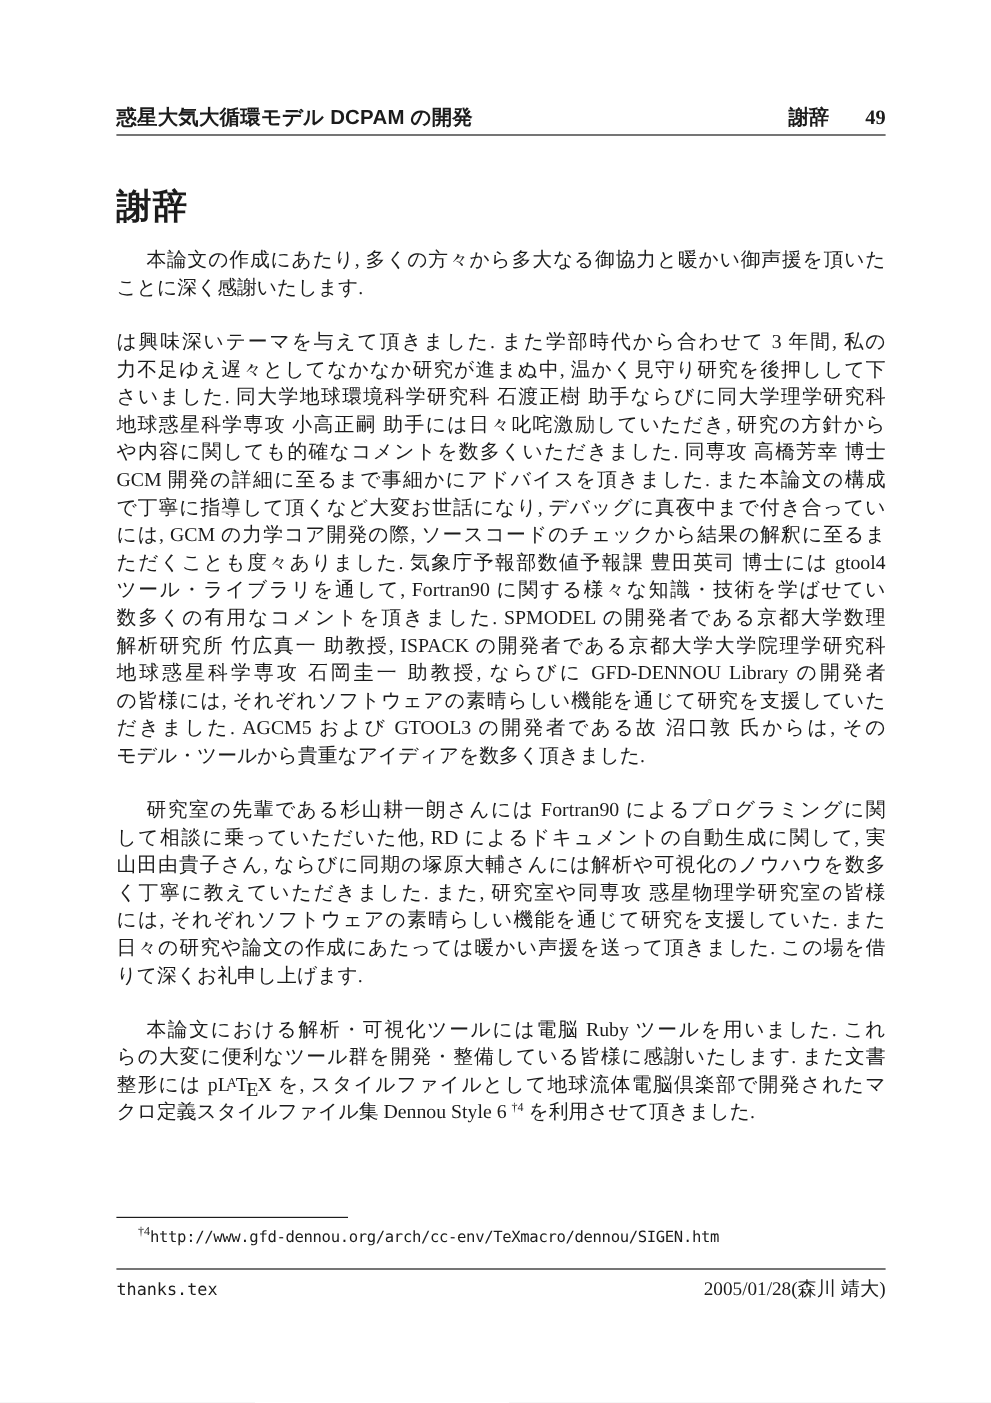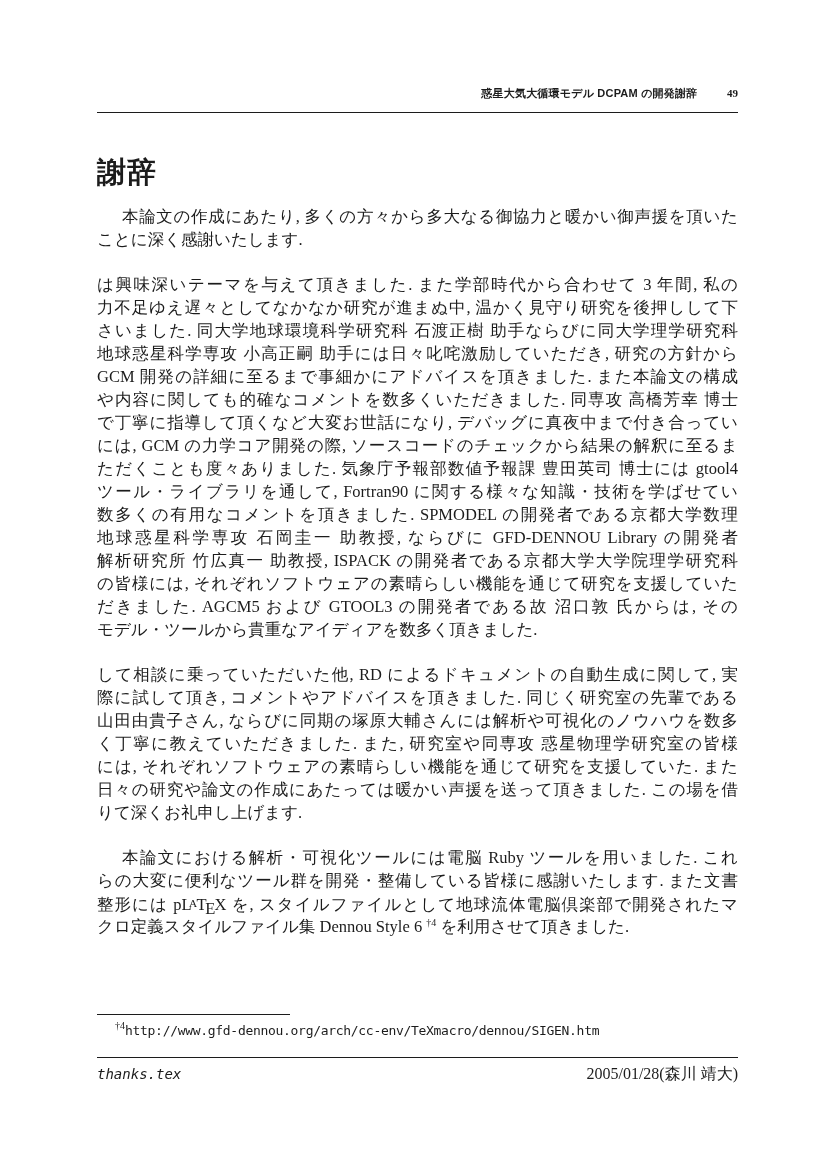--- a/index.html
+++ b/index.html
@@ -13,23 +13,23 @@
     overflow: hidden;
     margin: 0 auto;
   }
   
   .running-head {
     position: absolute;
     left: 97px;
     top: 86px;
     width: 641px;
     display: flex;
-    justify-content: flex-end;
+    justify-content: space-between;
     align-items: baseline;
-    font-size: 11px;
+    font-size: 17px;
     font-weight: bold;
   }
   .running-head .rh-left {
     font-family: "Liberation Sans", sans-serif;
     letter-spacing: 0.2px;
   }
   .running-head .rh-right {
     display: flex;
     gap: 30px;
     align-items: baseline;
@@ -129,21 +129,20 @@
     left: 97px;
     top: 1064px;
     width: 641px;
     display: flex;
     justify-content: space-between;
     align-items: baseline;
   }
   .footer-row .ft-left {
     font-family: "DejaVu Sans Mono", "Liberation Mono", monospace;
     font-size: 14px;
-    font-style: italic;
   }
   .footer-row .ft-right {
     font-family: "Liberation Serif", serif;
     font-size: 16px;
   }
 </style>
 </head>
 <body>
 
 <div class="page">
@@ -162,36 +161,36 @@
   <div class="body-text">
       <div class="para">
         <div class="line first">本論文の作成にあたり, 多くの方々から多大なる御協力と暖かい御声援を頂いた</div>
         <div class="line last">ことに深く感謝いたします.</div>
       </div>
       <div class="para">
         <div class="line">は興味深いテーマを与えて頂きました. また学部時代から合わせて 3 年間, 私の</div>
         <div class="line">力不足ゆえ遅々としてなかなか研究が進まぬ中, 温かく見守り研究を後押しして下</div>
         <div class="line">さいました. 同大学地球環境科学研究科 石渡正樹 助手ならびに同大学理学研究科</div>
         <div class="line">地球惑星科学専攻 小高正嗣 助手には日々叱咤激励していただき, 研究の方針から</div>
+        <div class="line">や内容に関しても的確なコメントを数多くいただきました. 同専攻 高橋芳幸 博士</div>
         <div class="line">GCM 開発の詳細に至るまで事細かにアドバイスを頂きました. また本論文の構成</div>
-        <div class="line">や内容に関しても的確なコメントを数多くいただきました. 同専攻 高橋芳幸 博士</div>
         <div class="line">で丁寧に指導して頂くなど大変お世話になり, デバッグに真夜中まで付き合ってい</div>
         <div class="line">には, GCM の力学コア開発の際, ソースコードのチェックから結果の解釈に至るま</div>
         <div class="line">ただくことも度々ありました. 気象庁予報部数値予報課 豊田英司 博士には gtool4</div>
         <div class="line">ツール・ライブラリを通して, Fortran90 に関する様々な知識・技術を学ばせてい</div>
         <div class="line">数多くの有用なコメントを頂きました. SPMODEL の開発者である京都大学数理</div>
+        <div class="line">解析研究所 竹広真一 助教授, ISPACK の開発者である京都大学大学院理学研究科</div>
         <div class="line">地球惑星科学専攻 石岡圭一 助教授, ならびに GFD-DENNOU Library の開発者</div>
-        <div class="line">解析研究所 竹広真一 助教授, ISPACK の開発者である京都大学大学院理学研究科</div>
         <div class="line">の皆様には, それぞれソフトウェアの素晴らしい機能を通じて研究を支援していた</div>
         <div class="line">だきました. AGCM5 および GTOOL3 の開発者である故 沼口敦 氏からは, その</div>
         <div class="line last">モデル・ツールから貴重なアイディアを数多く頂きました.</div>
       </div>
       <div class="para">
+        <div class="line first">研究室の先輩である杉山耕一朗さんには Fortran90 によるプログラミングに関</div>
         <div class="line">して相談に乗っていただいた他, RD によるドキュメントの自動生成に関して, 実</div>
-        <div class="line">際に試して頂き, コメントやアドバイスを頂きました. 同じく研究室の先輩である</div>
         <div class="line">山田由貴子さん, ならびに同期の塚原大輔さんには解析や可視化のノウハウを数多</div>
         <div class="line">く丁寧に教えていただきました. また, 研究室や同専攻 惑星物理学研究室の皆様</div>
         <div class="line">には, それぞれソフトウェアの素晴らしい機能を通じて研究を支援していた. また</div>
         <div class="line">日々の研究や論文の作成にあたっては暖かい声援を送って頂きました. この場を借</div>
         <div class="line last">りて深くお礼申し上げます.</div>
       </div>
       <div class="para">
         <div class="line first">本論文における解析・可視化ツールには電脳 Ruby ツールを用いました. これ</div>
         <div class="line">らの大変に便利なツール群を開発・整備している皆様に感謝いたします. また文書</div>
         <div class="line">整形には <span class="latex-logo">pL<span class="lx-a">A</span>T<span class="lx-e">E</span>X</span> を, スタイルファイルとして地球流体電脳倶楽部で開発されたマ</div>

